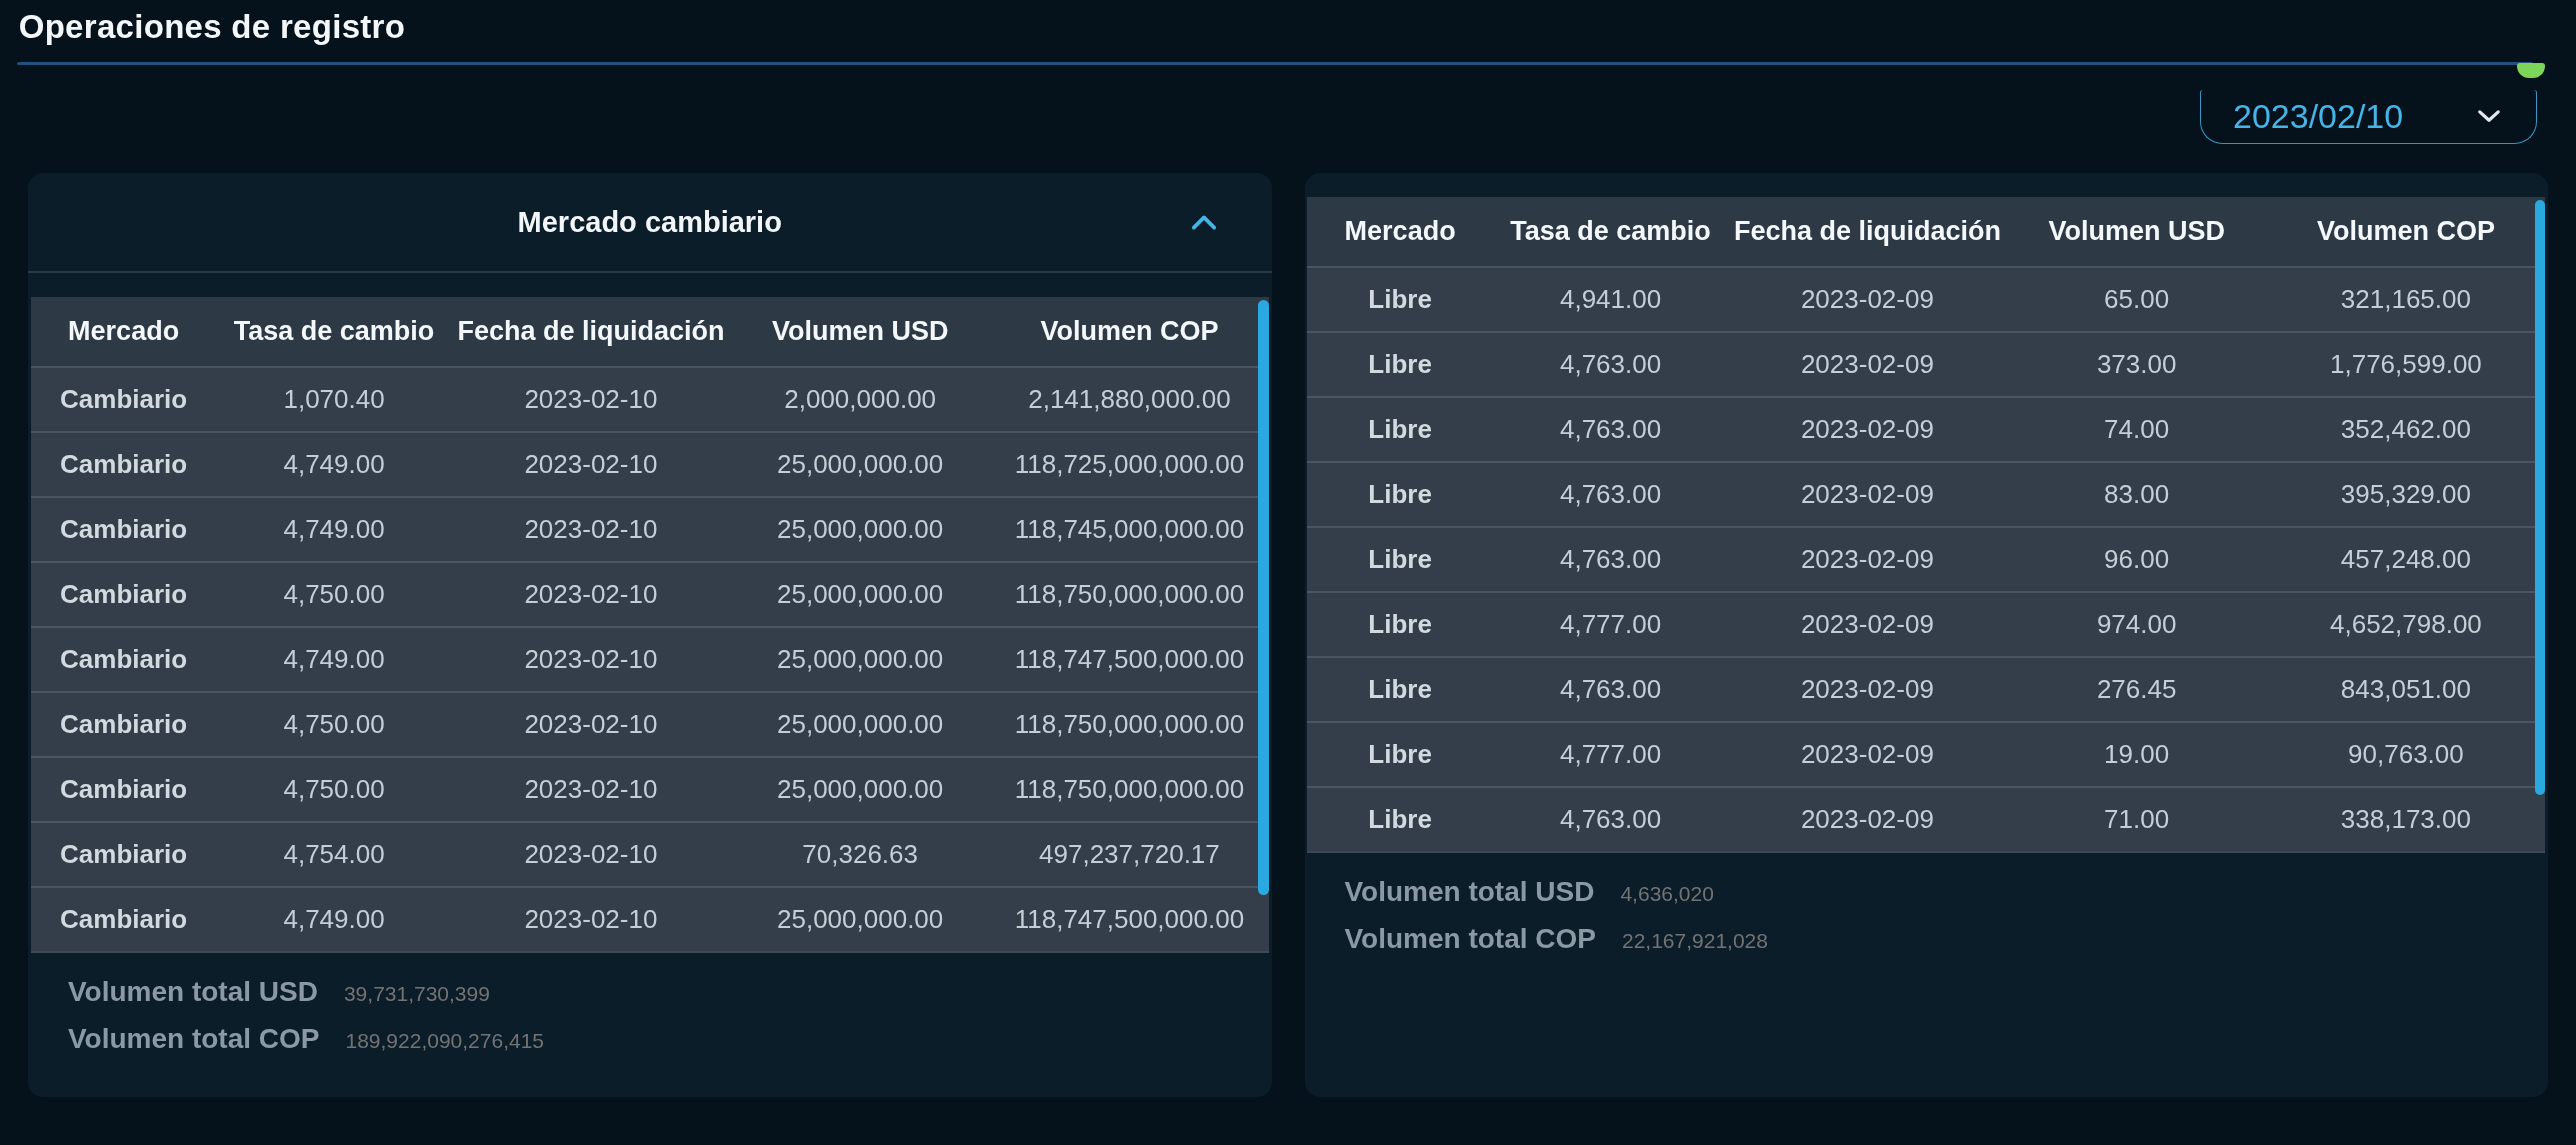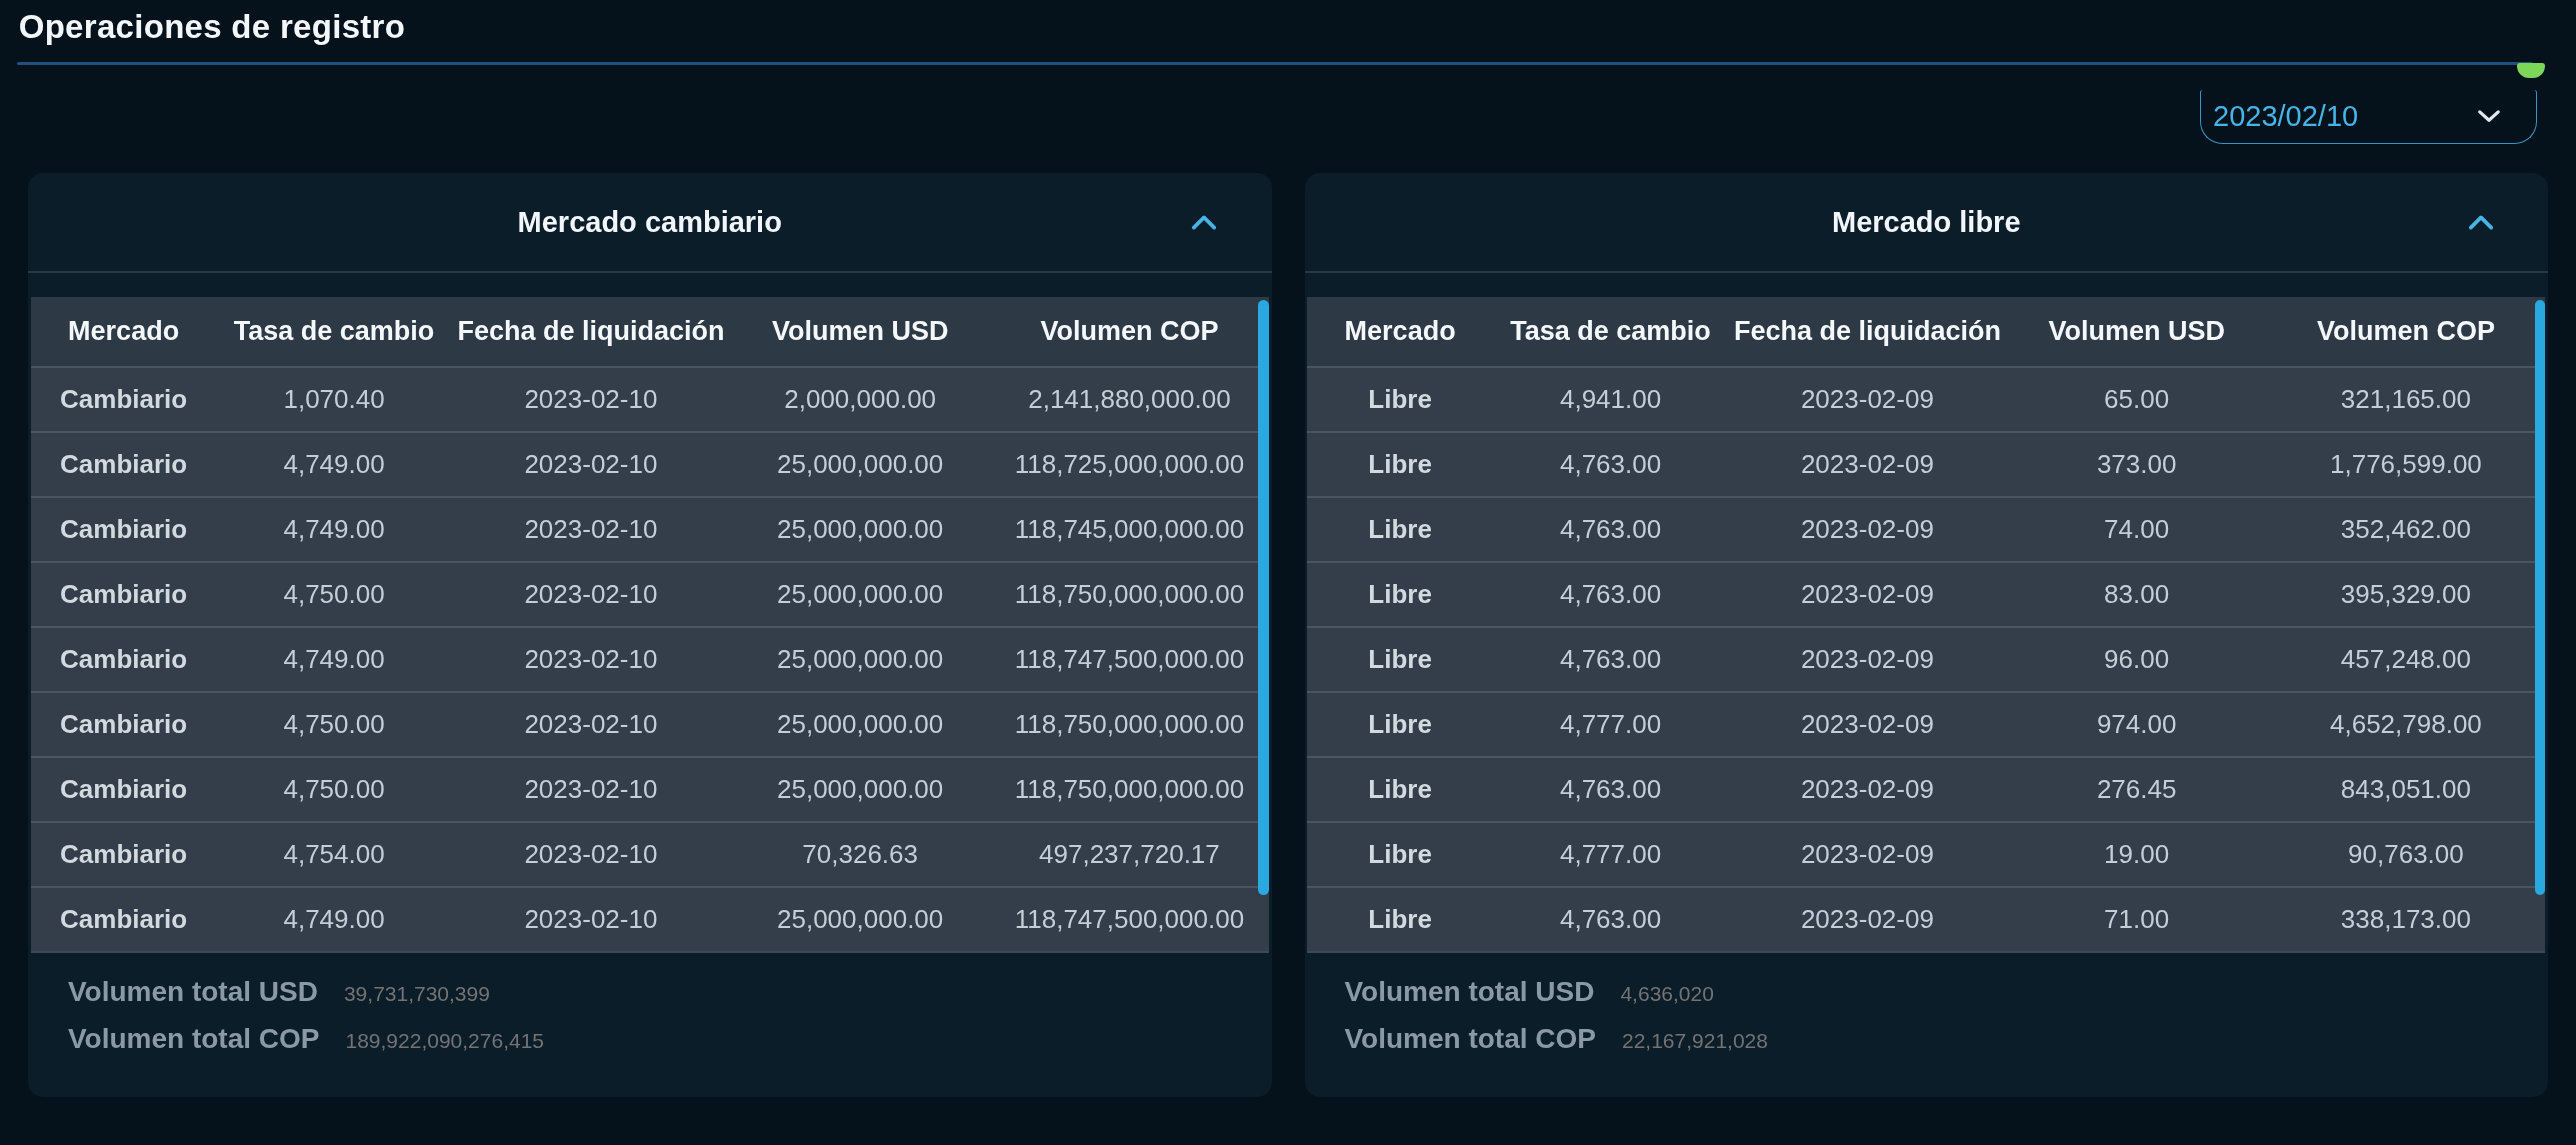--- a/index.html
+++ b/index.html
@@ -32,22 +32,22 @@
   .date-select {
     position: absolute; left: 2200px; top: 90px;
     width: 337px; height: 54px;
     box-sizing: border-box;
     border: 1.9px solid #3a95c4; border-top: none;
     border-radius: 2.8px 2.8px 22.4px 22.4px;
     display: flex; align-items: center;
     cursor: pointer; background: transparent;
   }
   .date-value {
-    margin-left: 12px;
-    font-size: 29px; color: #46b4e6;
+    margin-left: 32px;
+    font-size: 34px; color: #46b4e6;
   }
   .date-select .chev-down { margin-left: auto; margin-right: 35px; display: flex; }
 
   
   .cards {
     position: absolute; left: 28px; top: 173px;
     width: 2520px;
     display: flex; gap: 33px;
   }
   .card {
@@ -247,30 +247,20 @@
         <span class="total-value">39,731,730,399</span>
       </div>
       <div class="total-row">
         <span class="total-label">Volumen total COP</span>
         <span class="total-value">189,922,090,276,415</span>
       </div>
     </div>
   </section>
 
   <section class="card">
-    <header class="card-header">
-      <h2 class="card-title">Mercado libre</h2>
-      <button class="collapse-btn" type="button">
-        <span>
-          <svg width="26" height="16" viewBox="0 0 28 17">
-            <polyline points="3,14 14,3 25,14" fill="none" stroke="#45b4e6" stroke-width="4" stroke-linecap="round" stroke-linejoin="round"></polyline>
-          </svg>
-        </span>
-      </button>
-    </header>
 
     <div class="table-wrap">
       <table>
         <thead>
           <tr>
             <th>Mercado</th>
             <th>Tasa de cambio</th>
             <th>Fecha de liquidación</th>
             <th>Volumen USD</th>
             <th>Volumen COP</th>

